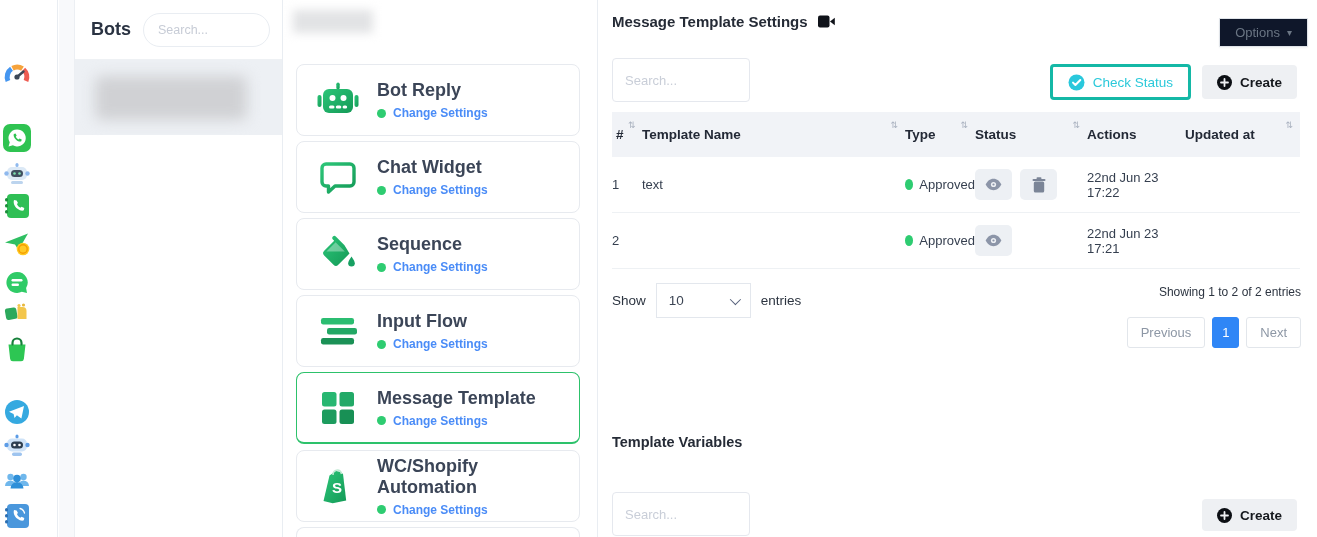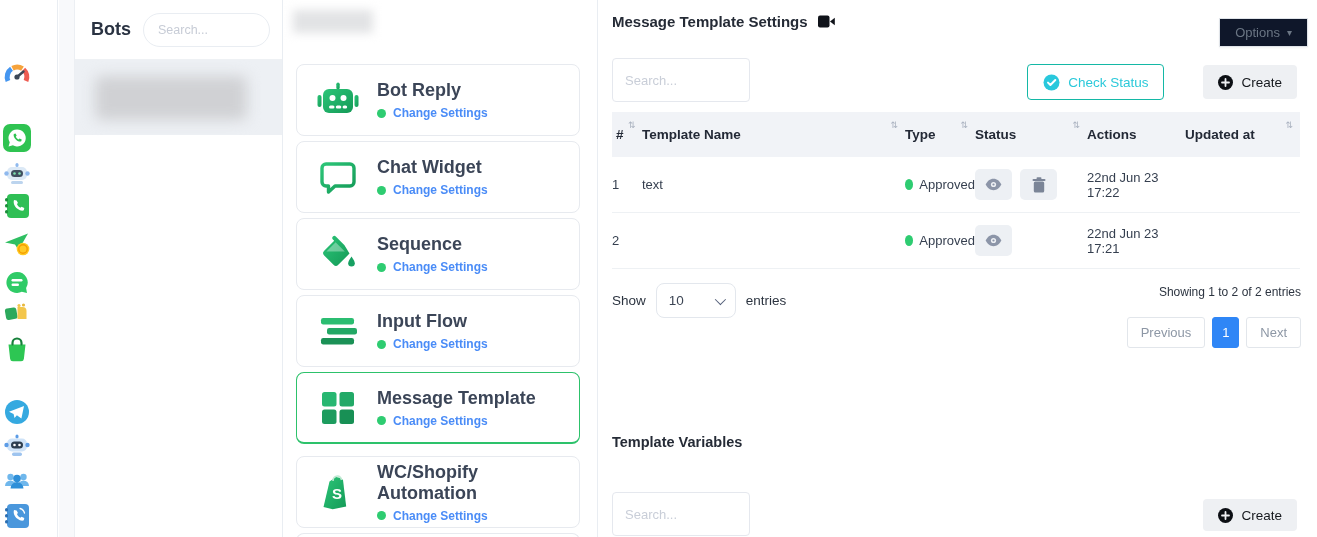--- a/index.html
+++ b/index.html
@@ -26,21 +26,21 @@
   .blur-blob { width:152px; height:44px; background:#d0d1d4; border-radius:6px; filter:blur(7px); }
 
   
   .mid { position:absolute; left:283px; top:0; width:315px; height:537px; background:#fff;
     border-right:1px solid #e9edf2; }
   .mid-badge { position:absolute; left:10px; top:10px; width:80px; height:23px;
     background:#e2e3e5; filter:blur(5px); }
   .cards { position:absolute; left:13px; top:64px; width:284px; }
   .card { height:72px; background:#fff; border:1px solid #e7eaef; border-radius:8px;
     margin-bottom:5px; display:flex; align-items:center; padding-left:19px; gap:17px; cursor:pointer; }
-  .card.active { border-color:#2dc26b; border-bottom-width:2px; margin-bottom:12px; }
+  .card.active { border-color:#2dc26b; border-bottom-width:2px; margin-bottom:6px; }
   .card.partial { height:12px; border-bottom:none; border-radius:8px 8px 0 0; margin-bottom:0; }
   .card-ic { width:44px; height:44px; flex:0 0 44px; }
   .card-title { font-size:18px; font-weight:bold; color:#3b4557; margin-bottom:5px; }
   .card-link { display:flex; align-items:center; gap:7px; font-size:12px; font-weight:bold;
     color:#4a8cf7; cursor:pointer; }
   .dot-g { width:9px; height:9px; border-radius:50%; background:#2ecc71; }
 
   
   .main { position:absolute; left:598px; top:0; width:719px; height:537px; background:#fff; }
   .m-title { position:absolute; left:14px; top:13px; font-size:15px; font-weight:bold;
@@ -48,43 +48,43 @@
   .opt-btn { position:absolute; right:9px; top:10px; height:29px; padding:0 15px;
     border:1px solid #e0e4e9; border-radius:0; background:#0f172a; color:#6b7684; font-size:13px;
     display:flex; align-items:center; gap:7px; cursor:pointer; box-shadow:0 1px 2px rgba(0,0,0,.05);margin-top:8px; }
   .caret { font-size:10px; line-height:1; }
   .m-search { position:absolute; left:14px; top:58px; width:138px; height:44px;
     border:1px solid #e5e8ee; border-radius:4px; padding:0 12px; font-size:13px; color:#333; outline:none; }
   .m-search::placeholder, .m-search2::placeholder { color:#c9ced8; }
   .m-btns { position:absolute; right:20px; top:64px; display:flex; gap:11px; align-items:center; }
   .btn { border:none; border-radius:4px; font-size:13.5px; display:flex; align-items:center;
     gap:8px; cursor:pointer; font-family:inherit; }
-  .btn-check { height:36px; padding:0 15px; background:#fff; border:1px solid #14b8a6; color:#2bc9da; }
+  .btn-check { height:36px; padding:0 15px; background:#fff; border:3px solid #14b8a6; color:#2bc9da; }
   .btn-graydef { height:34px; padding:0 15px; background:#a5acb8; color:#fff; }
-  .btn-create { height:34px; padding:16px 15px; background:#eef0f3; color:#15181d; font-weight:normal;margin-left:28px; }
+  .btn-create { height:34px; padding:16px 15px; background:#eef0f3; color:#15181d; font-weight:bold; }
 
   .m-table { position:absolute; left:14px; top:112px; width:688px; }
   .t-head, .t-row { display:grid; grid-template-columns:30px 263px 70px 112px 98px 1fr; }
   .t-head { background:#f1f3f7; height:45px; align-items:center; font-weight:bold;
     font-size:13.5px; color:#232936; }
   .th { position:relative; padding-right:16px; cursor:pointer; }
   .th .sort { position:absolute; right:7px; top:-7px; font-size:9px; font-weight:normal; color:#a9b1bf; }
   .th-num { padding-left:4px; } .th-num .sort { right:auto; left:16px; }
   .t-row { min-height:56px; align-items:center; border-bottom:1px solid #eef1f4;
     font-size:13px; color:#353f4f; }
   .t-name { line-height:1.5; }
   .t-status { display:flex; align-items:center; gap:6px; }
   .dot-s { width:11px; height:11px; border-radius:50%; background:#2ecc71; }
   .t-actions { display:flex; gap:8px; }
   .act-btn { width:37px; height:31px; background:#edf0f4; border:none; border-radius:5px;
     display:flex; align-items:center; justify-content:center; cursor:pointer; }
 
   .m-show { position:absolute; left:14px; top:283px; display:flex; align-items:center; gap:10px;
     font-size:13.5px; color:#2c3440; }
-  .sel { width:80px; height:35px; border:1px solid #e3e7ed; border-radius:8px; display:flex;
+  .sel { width:95px; height:35px; border:1px solid #e3e7ed; border-radius:0; display:flex;
     align-items:center; justify-content:space-between; padding:0 12px; color:#3c4554; cursor:pointer; }
   .chev { width:8px; height:8px; border-right:1.6px solid #55607a; border-bottom:1.6px solid #55607a;
     transform:rotate(45deg) translateY(-2px); }
   .m-showing { position:absolute; right:16px; top:285px; font-size:12px; color:#2c3440; }
   .m-pages { position:absolute; right:16px; top:317px; display:flex; }
   .pg { height:31px; border:1px solid #e2e6eb; background:#fff; color:#8d97a5; font-size:13px;
     display:flex; align-items:center; justify-content:center; padding:0 13px; border-radius:3px;
     margin-left:7px; cursor:pointer; font-family:inherit; }
   .pg.cur { background:#2f86f6; border-color:#2f86f6; color:#fff; width:27px; padding:0; }
 

